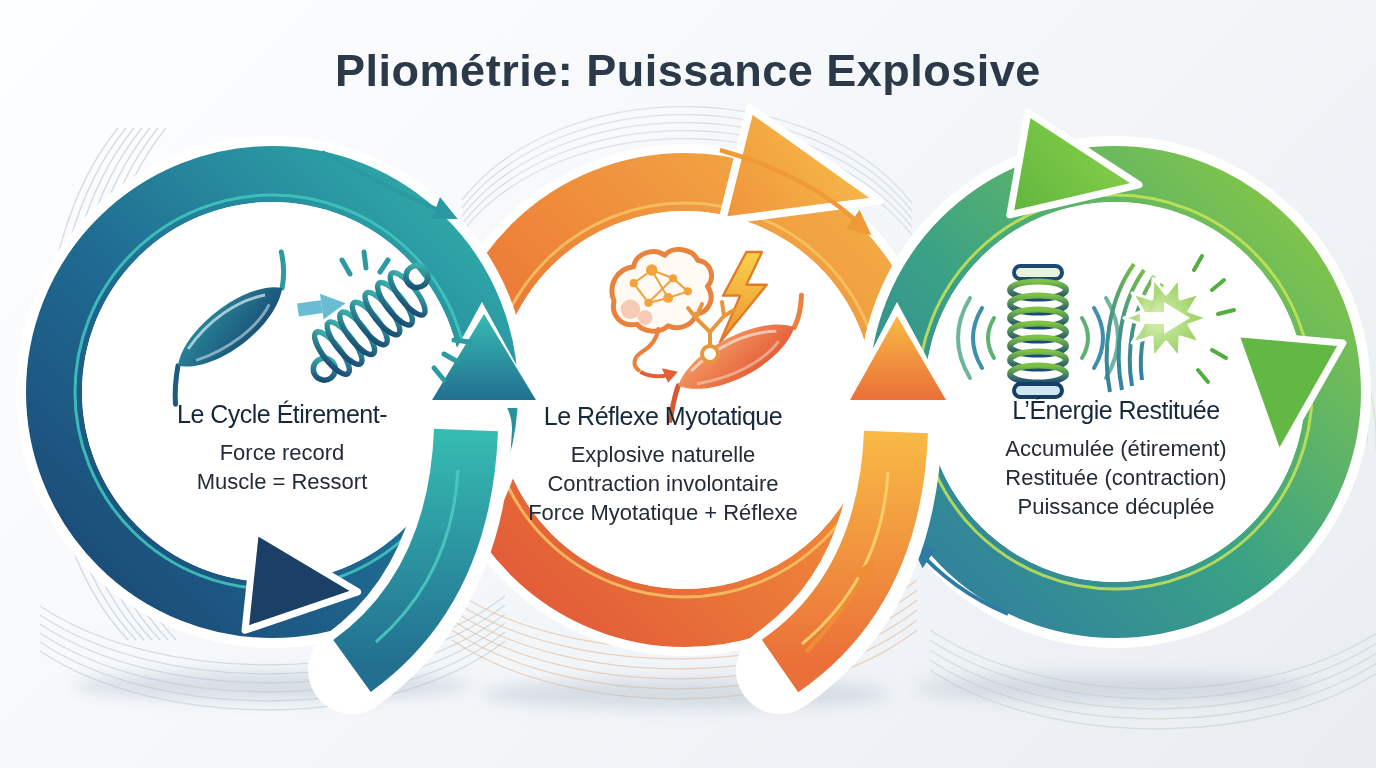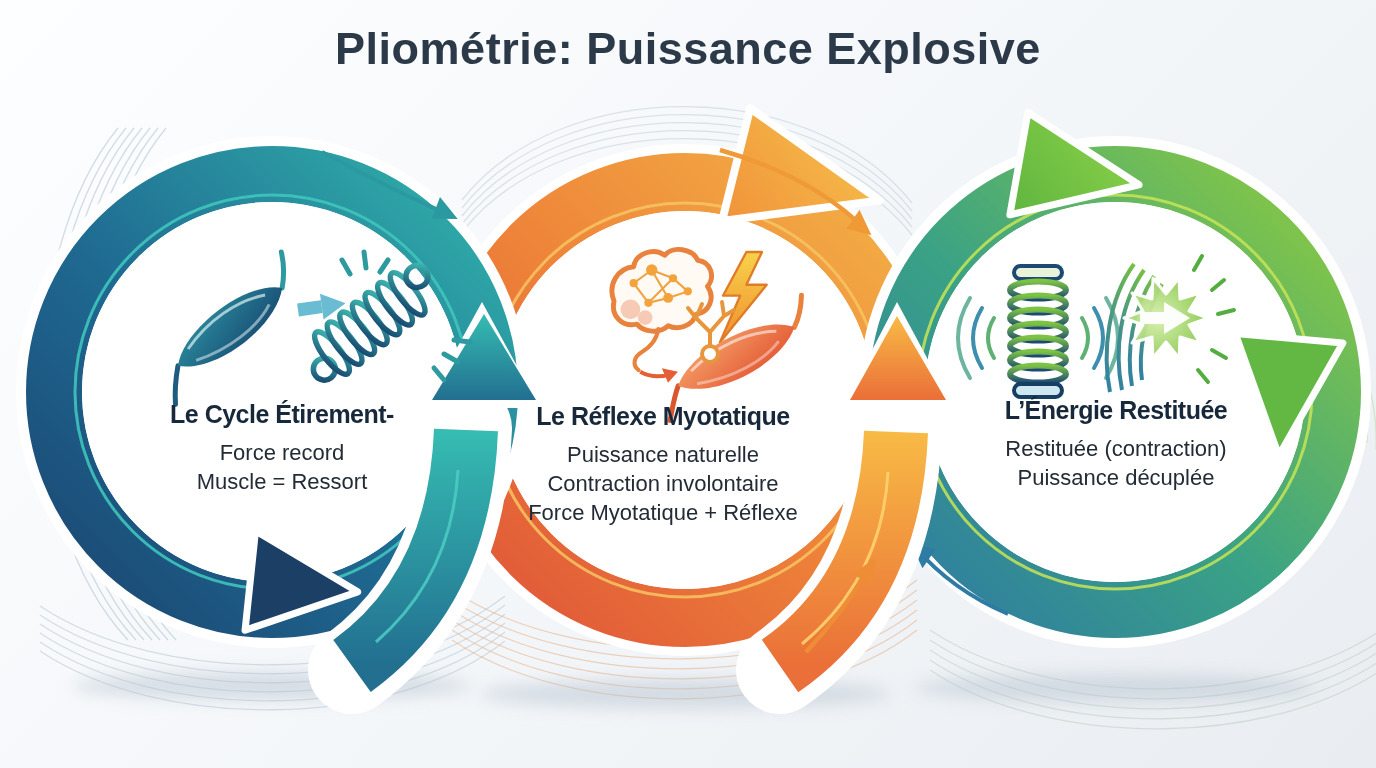--- a/index.html
+++ b/index.html
@@ -4,27 +4,27 @@
 <style>
   html,body{margin:0;padding:0;}
   body{
     width:1376px;height:768px;overflow:hidden;
     font-family:"Liberation Sans","DejaVu Sans",sans-serif;
     background:linear-gradient(135deg,#fdfeff 0%,#f3f6f9 55%,#e9edf1 100%);
   }
   .canvas{position:relative;width:1376px;height:768px;}
   .canvas svg{position:absolute;left:0;top:0;}
   .title{
-    position:absolute;left:0;top:23px;width:1376px;
+    position:absolute;left:0;top:45px;width:1376px;
     text-align:center;font-size:45px;font-weight:bold;
     color:#2c3949;letter-spacing:.5px;
   }
   .cycle-block{position:absolute;text-align:center;}
   .cycle-block .heading{
-    font-size:25px;font-weight:bold;color:#16283a;
+    font-size:25px;font-weight:normal;color:#16283a;
     line-height:1.3;letter-spacing:-.5px;
   }
   .cycle-block .points{margin-top:7px;font-size:22px;color:#232c36;line-height:1.32;}
   #block-cer{left:82px;top:398px;width:400px;}
   #block-reflexe{left:463px;top:400px;width:400px;}
   #block-energie{left:916px;top:394px;width:400px;}
 </style>
 </head>
 <body>
 
@@ -328,29 +328,30 @@
     <div>Force record</div>
     <div>Muscle = Ressort</div>
   </div>
 </div>
 
 <div class="cycle-block" id="block-reflexe">
   <div class="heading">
     <div>Le Réflexe Myotatique</div>
   </div>
   <div class="points">
-    <div>Puissance naturelle</div>
+    <div>Explosive naturelle</div>
     <div>Contraction involontaire</div>
     <div>Force Myotatique + Réflexe</div>
   </div>
 </div>
 
 <div class="cycle-block" id="block-energie">
   <div class="heading">
     <div>L’Énergie Restituée</div>
   </div>
   <div class="points">
+    <div>Accumulée (étirement)</div>
     <div>Restituée (contraction)</div>
     <div>Puissance décuplée</div>
   </div>
 </div>
 
 </div>
 
 </body></html>

